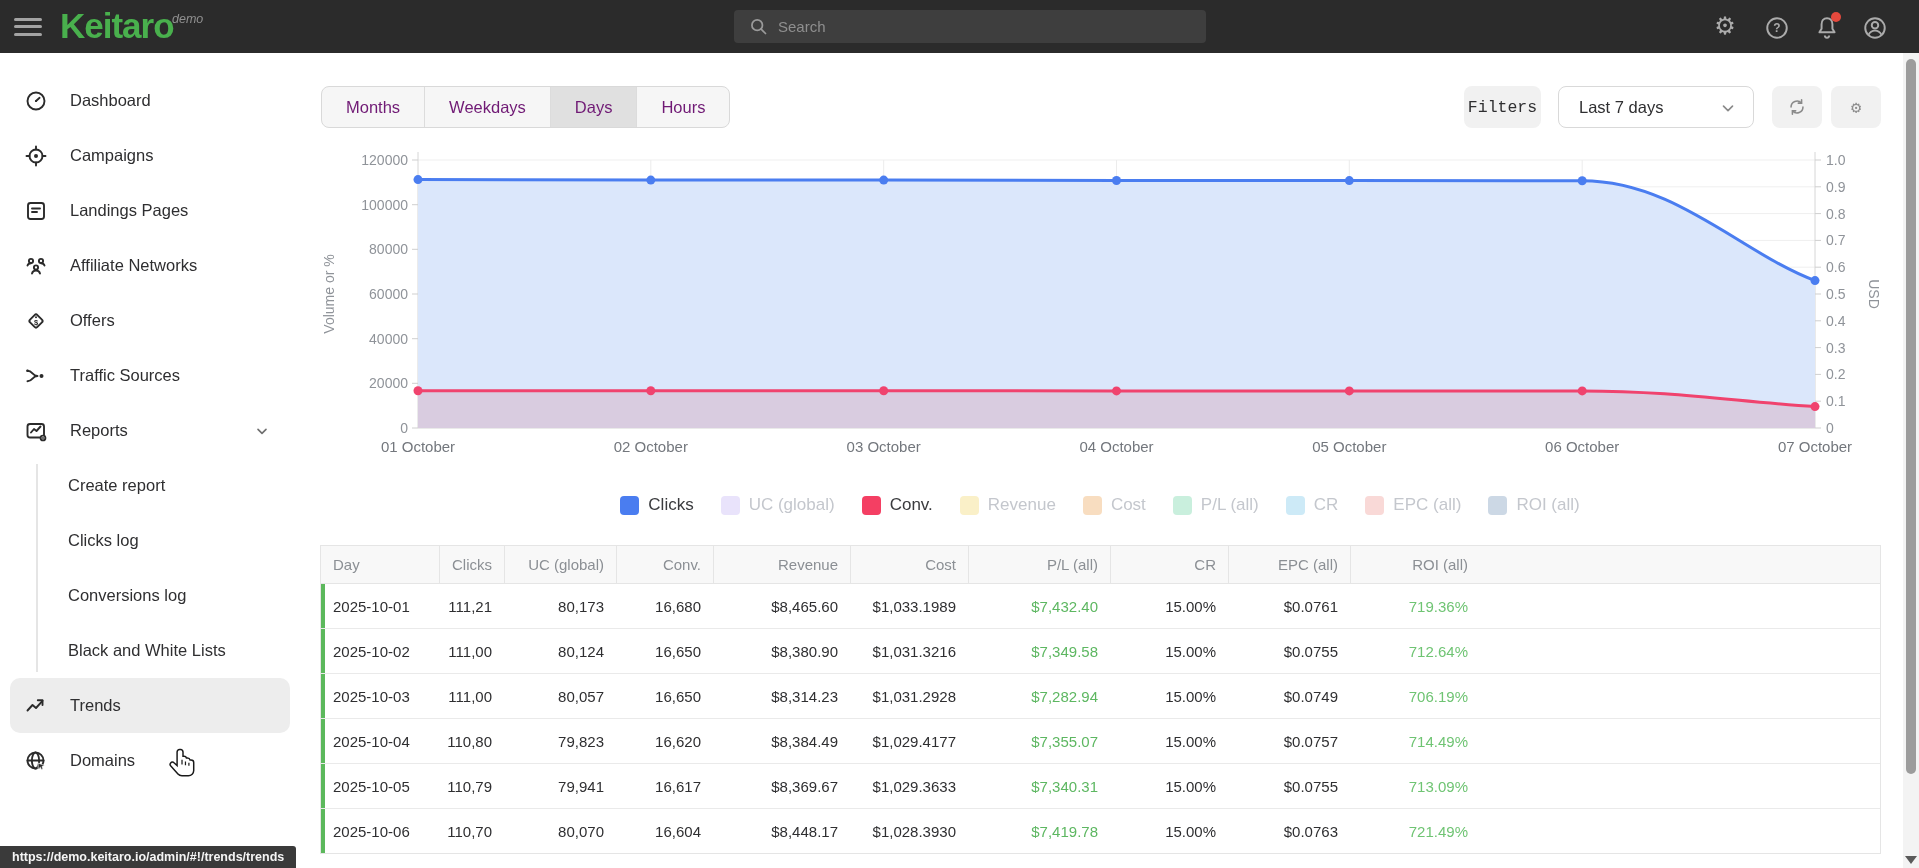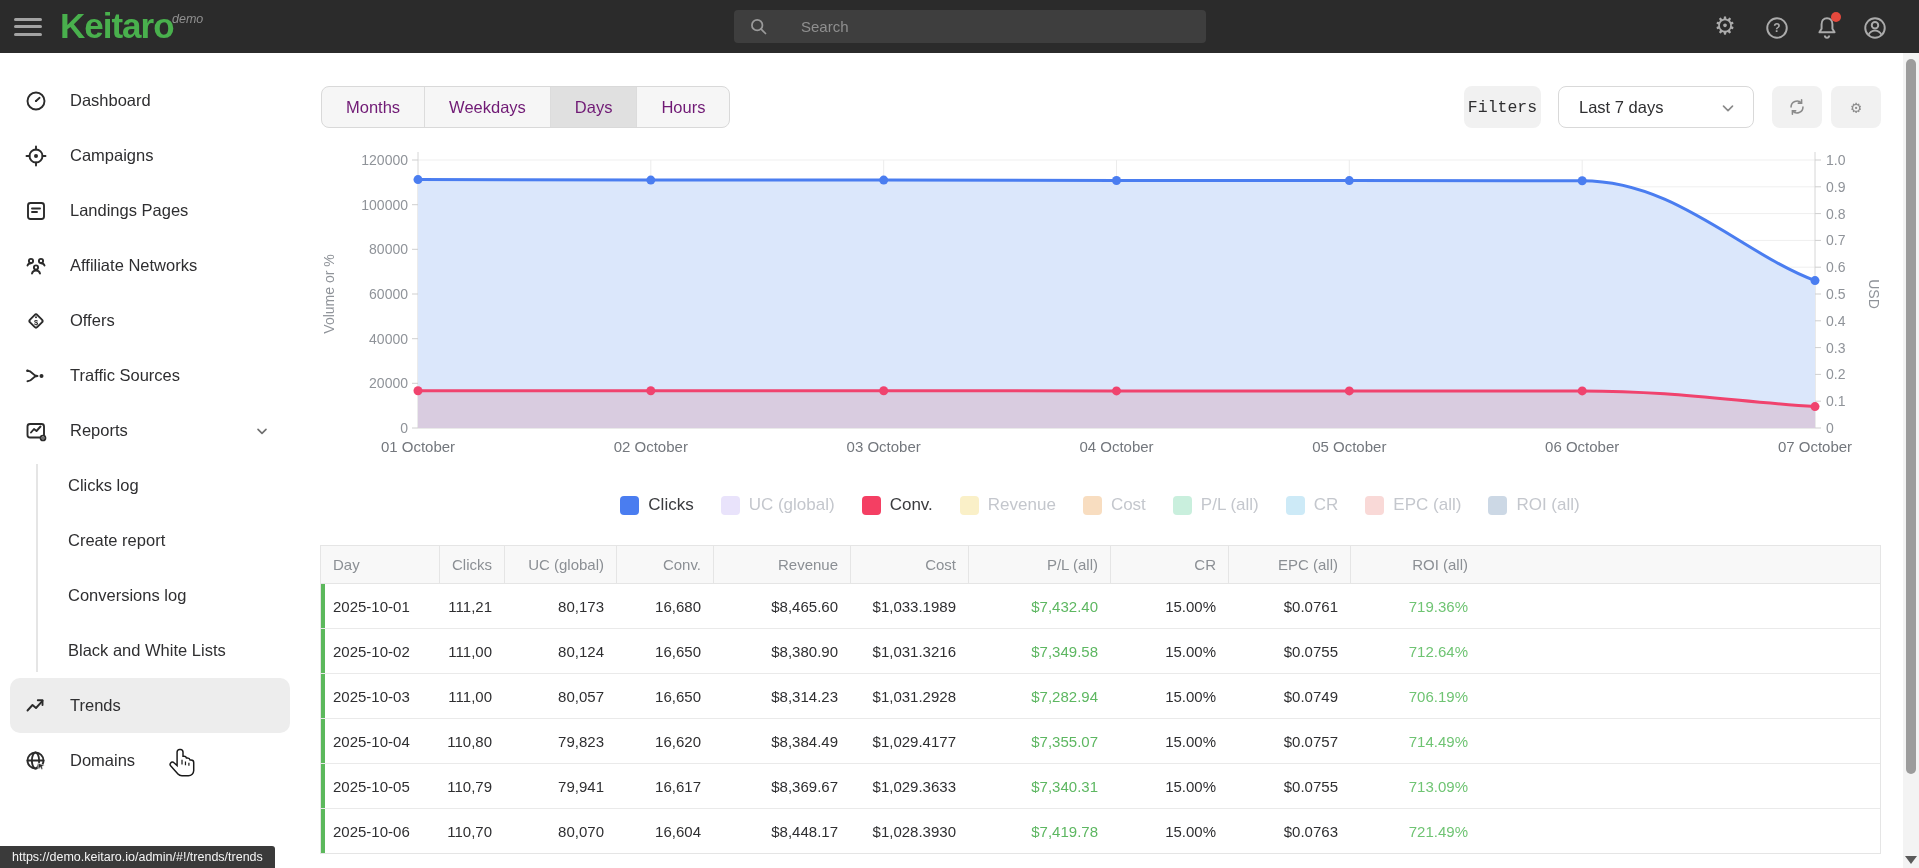--- a/index.html
+++ b/index.html
@@ -8,21 +8,21 @@
   #app { position:relative; width:1919px; height:868px; background:#fff; overflow:hidden; }
 
   
   .topbar { position:absolute; left:0; top:0; width:1919px; height:53px; background:#2b2b2b; z-index:30; }
   .hamburger { position:absolute; left:14px; top:13px; width:30px; height:27px; cursor:pointer; }
   .hamburger span { display:block; height:3px; width:28px; background:#a3a3a3; border-radius:2px; margin:4.5px 0; }
   .logo { position:absolute; left:60px; top:6px; font-size:35px; font-weight:800; letter-spacing:-1px; color:#49b04d; }
   .env { position:absolute; left:172px; top:12px; font-size:12.5px; color:#909090;font-style:italic; }
   .searchbox { position:absolute; left:734px; top:10px; width:472px; height:33px; background:#3e3e3e; border-radius:4px; }
   .searchbox svg { position:absolute; left:14px; top:6px; }
-  .searchbox input { position:absolute; left:44px; top:0; width:420px; height:33px; background:transparent; border:none; outline:none; color:#7dd3fc; font-size:15px; font-family:inherit;margin-left:23px; }
+  .searchbox input { position:absolute; left:44px; top:0; width:420px; height:33px; background:transparent; border:none; outline:none; color:#7dd3fc; font-size:15px; font-family:inherit; }
   .searchbox input::placeholder { color:#8f8f8f; }
   .tb-icon { position:absolute; top:15px; width:26px; height:26px; color:#ababab; cursor:pointer; }
   .tb-icon.gear-glyph { font-size:24px; line-height:26px; text-align:center; top:13px; }
   .bell-dot { position:absolute; left:17px; top:-3px; width:10px; height:10px; border-radius:50%; background:#e5493d; }
 
   
   .sidebar { position:absolute; left:0; top:53px; width:300px; height:815px; background:#fff; padding-top:20px; z-index:10; }
   .side-item { position:relative; height:55px; margin:0 10px; padding-left:14px; display:flex; align-items:center; gap:22px; cursor:pointer; border-radius:10px; color:#2e2e30; }
   .side-item.active { background:#ededed; }
   .side-item .icon { width:24px; height:24px; flex:0 0 24px; color:#2b2b2b; }
@@ -61,21 +61,21 @@
   .thead .cell:first-child { border-left:none; justify-content:flex-start; }
   .thead .cell.filler { border-left:none; cursor:default; }
   .tbody .trow { position:relative; height:45px; border-bottom:1px solid #eaeaea; font-size:15px; color:#2f2f31; }
   .tbody .trow:before { content:""; position:absolute; left:0; top:0; bottom:0; width:4px; background:#5cb85c; }
   .tbody .cell { display:flex; align-items:center; justify-content:flex-end; padding:0 12px; overflow:hidden; white-space:nowrap; }
   .tbody .cell:first-child { justify-content:flex-start; padding-left:12px; }
   .tbody .cell.green-pl { color:#5db761; }
   .tbody .cell.green-roi { color:#6fc473; }
 
   
-  .statusbar { position:absolute; left:0; bottom:0; height:22px; background:#3a3a3a; color:#f5f5f5; font-size:12.5px; line-height:22px; padding:0 12px; border-top-right-radius:3px; z-index:40; white-space:nowrap; }
+  .statusbar { position:absolute; left:0; bottom:0; height:22px; background:#3a3a3a; color:#f5f5f5; font-size:12.5px; line-height:22px; padding:0 12px; border-top-right-radius:3px; z-index:40; white-space:nowrap;font-weight:bold; }
   .scroll-track { position:absolute; right:0; top:53px; width:16px; height:815px; background:#f3f3f3; z-index:25; }
   .scroll-thumb { position:absolute; right:3px; top:6px; width:10px; height:715px; background:#9c9c9c; border-radius:5px; cursor:pointer; }
   .scroll-arrow { position:absolute; right:2px; bottom:4px; width:0; height:0; border-left:6px solid transparent; border-right:6px solid transparent; border-top:8px solid #5a5a5a; }
   .cursor { position:absolute; left:168px; top:748px; z-index:50; pointer-events:none; }
 </style>
 </head>
 <body>
 
 <div id="app">
 
@@ -174,22 +174,22 @@
             <path d="M7 13.5l3-3.5 2.5 2 4-4.5"></path>
             <circle cx="19" cy="19" r="2.4" fill="#fff"></circle>
             <circle cx="19" cy="19" r=".9" fill="currentColor" stroke="none"></circle>
           </svg></span>
     <span class="lbl">Reports</span>
         <span class="chev"><svg width="16" height="16" viewBox="0 0 24 24" fill="none" stroke="currentColor" stroke-width="2.4" stroke-linecap="round" stroke-linejoin="round">
             <path d="M6 9.5l6 6 6-6"></path>
           </svg></span>
       </div>
       <div class="sub-list">
+        <div class="sub-item">Create report</div>
         <div class="sub-item">Clicks log</div>
-        <div class="sub-item">Create report</div>
         <div class="sub-item">Conversions log</div>
         <div class="sub-item">Black and White Lists</div>
       </div>
       <div class="side-item active">
         <span class="icon"><svg width="24" height="24" viewBox="0 0 24 24" fill="none" stroke="currentColor" stroke-width="1.9" stroke-linecap="round" stroke-linejoin="round">
             <path d="M3.5 16.5l5-5.5 3.5 3 6.5-7.2"></path>
             <path d="M13.8 6.3h4.7V11"></path>
           </svg></span>
     <span class="lbl">Trends</span>
       </div>

